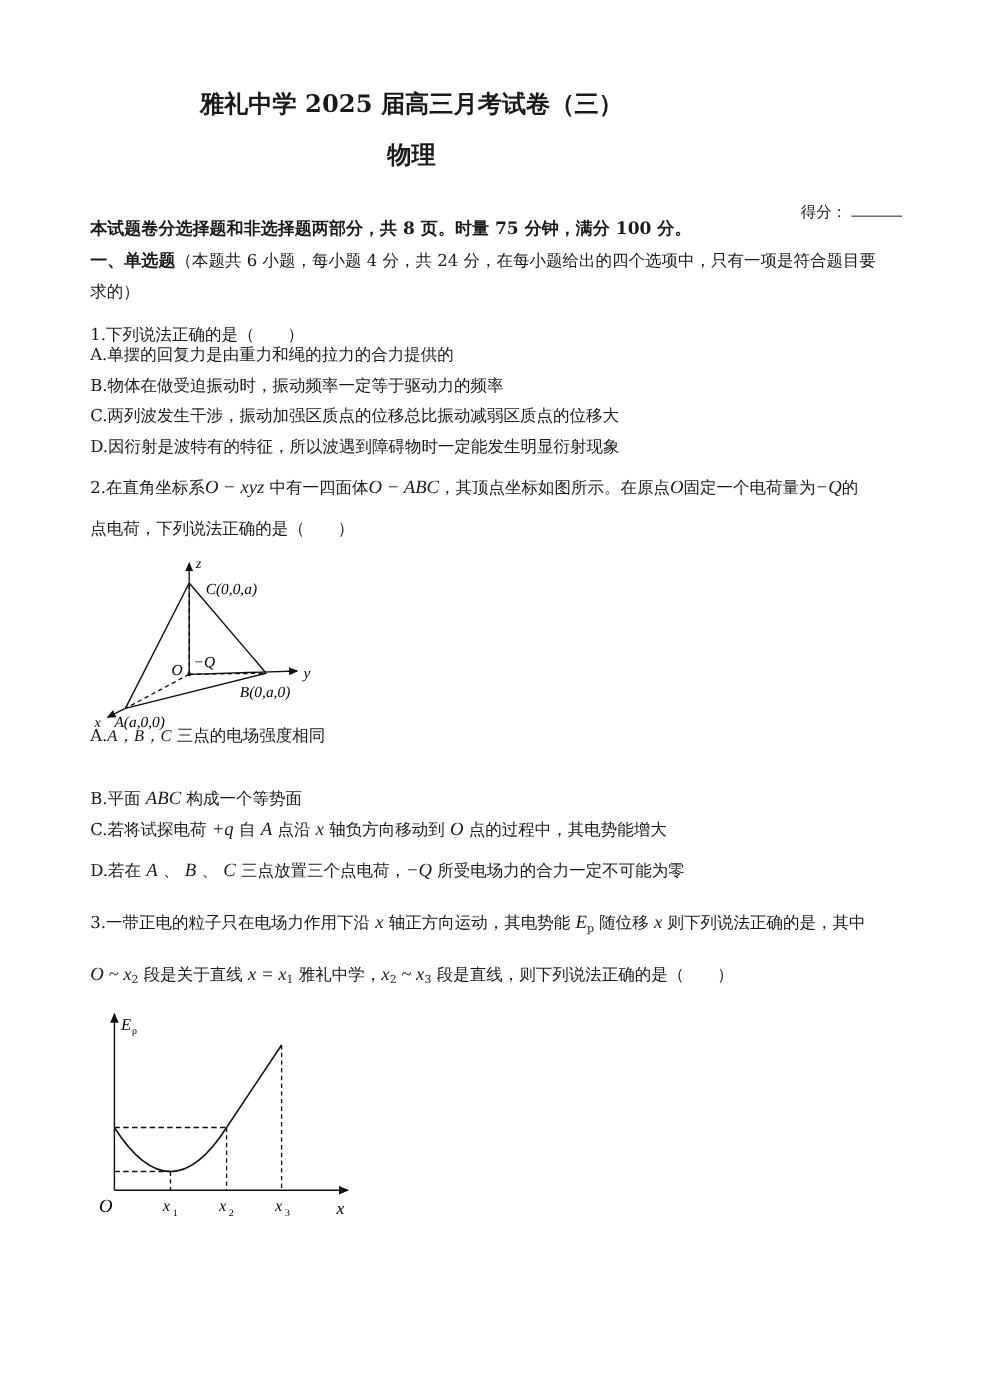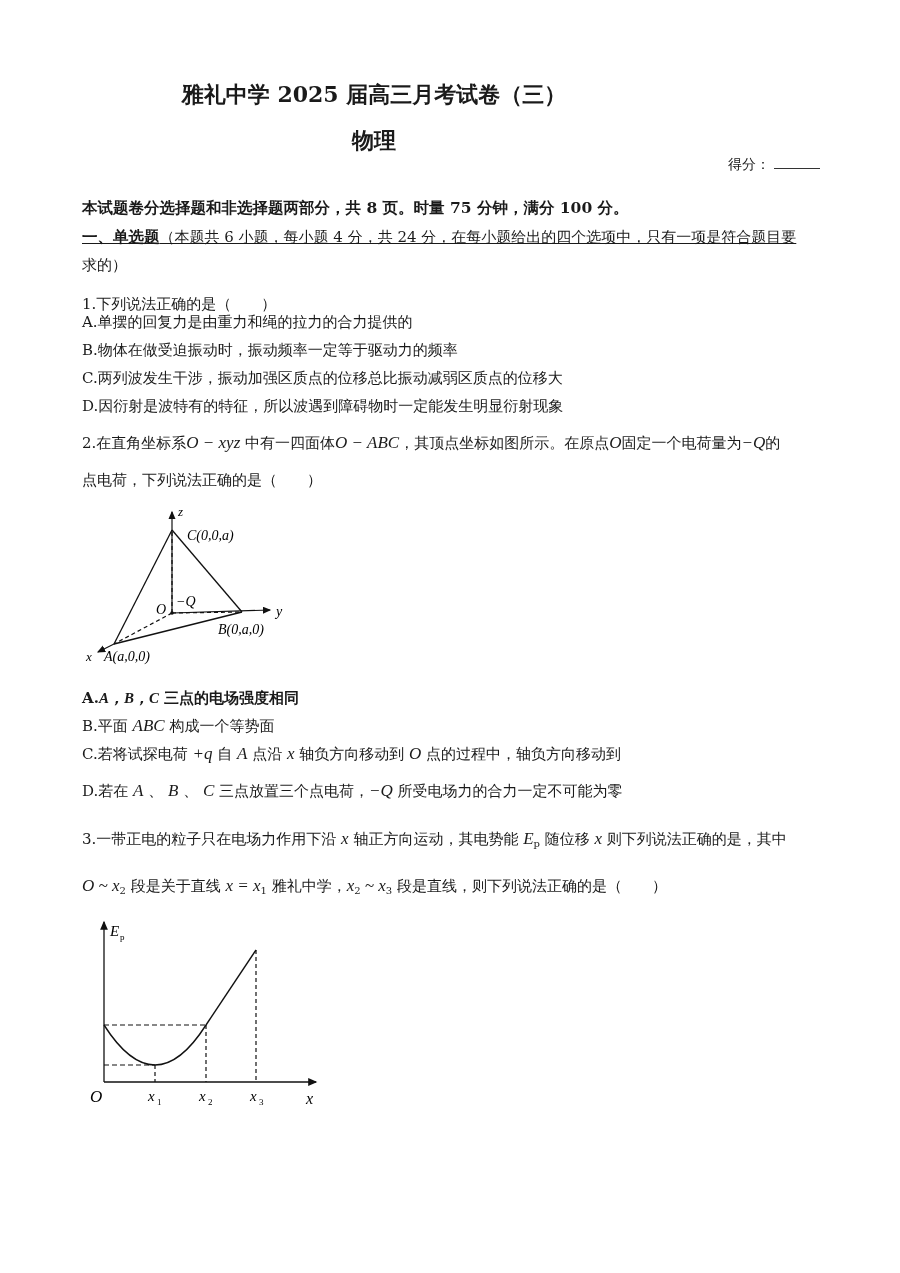--- a/index.html
+++ b/index.html
@@ -2,40 +2,40 @@
 <html><head>
   <meta charset="utf-8">
   <style>
     html, body { margin: 0; padding: 0; background: #ffffff; }
     body { width: 900px; height: 1273px; position: relative; overflow: hidden;
       font-family: "DejaVu Serif", "Liberation Serif", serif; color: #1a1a1a; }
     .abs { position: absolute; white-space: nowrap; }
     .title { left: 0; width: 748px; text-align: center; font-weight: bold; font-size: 22px; letter-spacing: 0px; }
     .t1 { top: 80px; }
     .t2 { top: 126px; }
-    .score { top: 156px; right: 80px; font-size: 14px; }
+    .score { top: 184px; right: 80px; font-size: 14px; }
     .score .blank { display: inline-block; width: 46px; border-bottom: 1px solid #333; margin-left: 4px; height: 12px; vertical-align: baseline; }
     .line { left: 82px; font-size: 15px; line-height: 20px; }
     .bold { font-weight: bold; font-size: 15.5px; text-align: right; }
     i.m { font-family: "Liberation Serif", "DejaVu Serif", serif; font-style: italic; font-size: 17px; }
     .sm { font-size: 10px; vertical-align: -3px; font-style: normal; }
     svg text { font-family: "Liberation Serif", "DejaVu Serif", serif; }
   </style>
 </head>
 <body>
 
 <div class="abs title t1">雅礼中学 2025 届高三月考试卷（三）</div>
 <div class="abs title t2">物理</div>
 <div class="abs score">
   <span>得分：</span><span class="blank"></span>
 </div>
 
 <div class="abs line bold" style="top:198px;">本试题卷分选择题和非选择题两部分，共 8 页。时量 75 分钟，满分 100 分。</div>
 
-<div class="abs line" style="top:227px;text-decoration:underline;">
+<div class="abs line" style="top:227px;">
   <span class="bold">一、单选题</span><span>（本题共 6 小题，每小题 4 分，共 24 分，在每小题给出的四个选项中，只有一项是符合题目要</span>
 </div>
 <div class="abs line" style="top:255px;">求的）</div>
 
 <div class="abs line" style="top:284px;margin-top:10px;">1.下列说法正确的是（　　）</div>
 <div class="abs line" style="top:312px;">A.单摆的回复力是由重力和绳的拉力的合力提供的</div>
 <div class="abs line" style="top:340px;">B.物体在做受迫振动时，振动频率一定等于驱动力的频率</div>
 <div class="abs line" style="top:368px;text-align:center;">C.两列波发生干涉，振动加强区质点的位移总比振动减弱区质点的位移大</div>
 <div class="abs line" style="top:396px;">D.因衍射是波特有的特征，所以波遇到障碍物时一定能发生明显衍射现象</div>
 
@@ -70,28 +70,28 @@
   <text x="98" y="16" font-size="13" font-style="italic">z</text>
   <text x="196" y="116" font-size="14" font-style="italic">y</text>
   <text x="6" y="161" font-size="13" font-style="italic">x</text>
   <text x="107" y="40" font-size="14" font-style="italic">C(0,0,a)</text>
   <text x="138" y="134" font-size="14" font-style="italic">B(0,a,0)</text>
   <text x="24" y="161" font-size="14" font-style="italic">A(a,0,0)</text>
   <text x="76" y="114" font-size="14" font-style="italic">O</text>
   <text x="96" y="106" font-size="14" font-style="italic">−Q</text>
 </svg>
 
-<div class="abs line" style="top:688px;font-weight:bold;">
+<div class="abs line" style="top:659px;">
   <span>A.</span><i class="m" style="font-size:15px">A，B，C</i><span> 三点的电场强度相同</span>
 </div>
 <div class="abs line" style="top:716px;">
   <span>B.平面 </span><i class="m">ABC</i><span> 构成一个等势面</span>
 </div>
 <div class="abs line" style="top:744px;">
-  <span>C.若将试探电荷 </span><i class="m">+q</i><span> 自 </span><i class="m">A</i><span> 点沿 </span><i class="m">x</i><span> 轴负方向移动到 </span><i class="m">O</i><span> 点的过程中，轴负方向移动到</span>
+  <span>C.若将试探电荷 </span><i class="m">+q</i><span> 自 </span><i class="m">A</i><span> 点沿 </span><i class="m">x</i><span> 轴负方向移动到 </span><i class="m">O</i><span> 点的过程中，其电势能增大</span>
 </div>
 <div class="abs line" style="top:781px;">
   <span>D.若在 </span><i class="m">A</i><span> 、 </span><i class="m">B</i><span> 、 </span><i class="m">C</i><span> 三点放置三个点电荷，</span><i class="m">−Q</i><span> 所受电场力的合力一定不可能为零</span>
 </div>
 
 <div class="abs line" style="top:829px;">
   <span>3.一带正电的粒子只在电场力作用下沿 </span><i class="m">x</i><span> 轴正方向运动，其电势能 </span><i class="m">E</i><span class="sm">p</span><span> 随位移 </span><i class="m">x</i><span> 则下列说法正确的是，其中</span>
 </div>
 <div class="abs line" style="top:876px;">
   <i class="m">O ~ x</i><span class="sm">2</span><span> 段是关于直线 </span><i class="m">x = x</i><span class="sm">1</span><span> 雅礼中学，</span><i class="m">x</i><span class="sm">2</span><i class="m"> ~ x</i><span class="sm">3</span><span> 段是直线，则下列说法正确的是（　　）</span>

